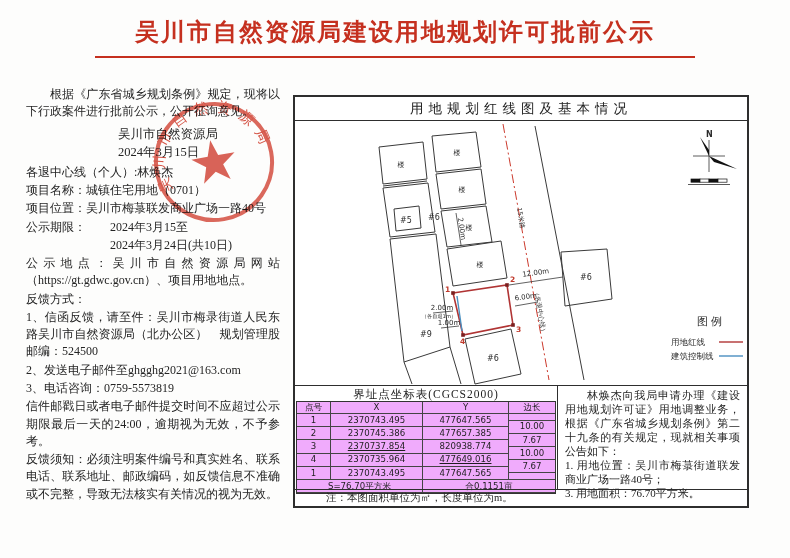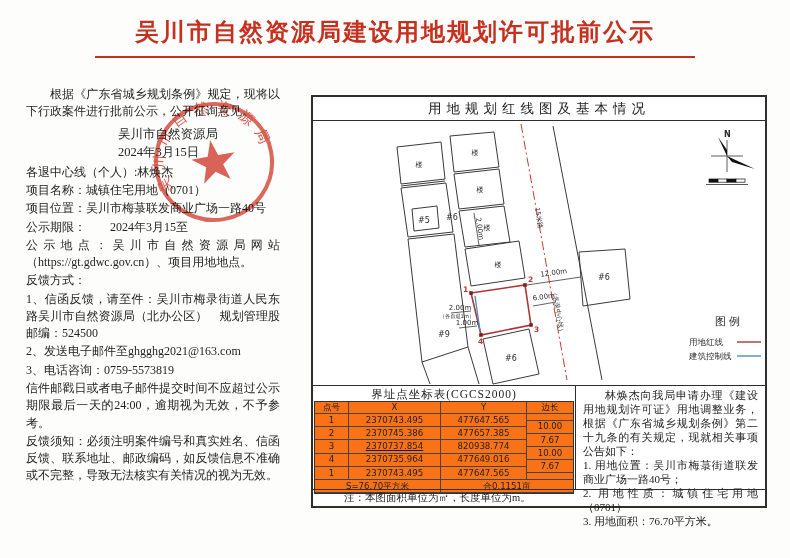--- a/index.html
+++ b/index.html
@@ -20,39 +20,39 @@
     font-size:12px;line-height:1.44;color:#242424;
   }
   .left-col p{margin:0 0 1px 0;text-align:justify;}
   .left-col p.indent{text-indent:2em;}
   .sig-block{margin:4px 0 3px 92px;line-height:1.45;font-size:12.5px;}
   
   .seal{position:absolute;left:148px;top:96px;width:132px;height:132px;
         mix-blend-mode:multiply;opacity:.85;pointer-events:none;}
   
   .panel{
-    position:absolute;left:311px;top:95px;width:452px;height:409px;
+    position:absolute;left:293px;top:95px;width:452px;height:409px;
     border:2px solid #2e2e2e;background:#fff;
   }
   .panel-header{
     height:23px;border-bottom:1.5px solid #2e2e2e;display:flex;align-items:center;
     justify-content:center;font-size:13.5px;letter-spacing:5px;color:#222;
   }
   .map-zone{position:absolute;left:0;top:25px;width:452px;height:263px;}
   .bottom-zone{
     position:absolute;left:0;top:288px;width:452px;height:104px;
     border-top:1.2px solid #2e2e2e;display:flex;
   }
   .table-zone{width:262px;border-right:1.2px solid #2e2e2e;padding-top:1px;}
   .ct-title{text-align:center;font-size:11.5px;letter-spacing:1px;height:14px;}
   .coord-table{
     display:grid;margin:0 auto;width:258px;
     grid-template-columns:34px 92px 86px 46px;
     grid-template-rows:12px repeat(10,6.6px) 13px;
-    border:1.2px solid #333;font-size:8.6px;background:#f97316;
+    border:1.2px solid #333;font-size:8.6px;background:#f0abfc;
     font-family:"DejaVu Sans",sans-serif;
   }
   .ct-cell{border-right:1px solid #444;border-bottom:1px solid #444;
     display:flex;align-items:center;justify-content:center;overflow:hidden;line-height:1;}
   .ct-cell.last-col{border-right:none;}
   .announce-zone{flex:1;padding:3px 7px 0 7px;font-size:11px;line-height:1.27;color:#242424;}
   .announce-zone p{margin:0;text-align:justify;}
   .announce-zone p.indent{text-indent:2em;}
   .note-row{
     position:absolute;left:0;top:392px;width:452px;height:17px;
@@ -81,27 +81,28 @@
     </div>
   <div class="sig-block">
     <div>吴川市自然资源局</div>
     <div>2024年3月15日</div>
   </div>
   <div id="body-paragraphs">
       <p>各退中心线（个人）:林焕杰</p>
       <p>项目名称：城镇住宅用地（0701）</p>
       <p>项目位置：吴川市梅菉联发商业广场一路40号</p>
       <p>公示期限：　　2024年3月15至</p>
+      <p>　　　　　　　2024年3月24日(共10日)</p>
       <p>公示地点：吴川市自然资源局网站（https://gt.gdwc.gov.cn）、项目用地地点。</p>
       <p>反馈方式：</p>
       <p>1、信函反馈，请至件：吴川市梅录街道人民东路吴川市自然资源局（北办公区）　规划管理股　邮编：524500</p>
       <p>2、发送电子邮件至ghgghg2021@163.com</p>
       <p>3、电话咨询：0759-5573819</p>
       <p>信件邮戳日或者电子邮件提交时间不应超过公示期限最后一天的24:00，逾期视为无效，不予参考。</p>
-      <p>反馈须知：必须注明案件编号和真实姓名、信函反馈、联系地址、邮政编码，如反馈信息不准确或不完整，导致无法核实有关情况的视为无效。</p>
+      <p>反馈须知：必须注明案件编号和真实姓名、联系电话、联系地址、邮政编码，如反馈信息不准确或不完整，导致无法核实有关情况的视为无效。</p>
     </div>
 </div>
 
 <svg class="seal" viewBox="0 0 132 132">
   <g transform="rotate(-10 66 66)">
     <circle cx="66" cy="66" r="58" fill="none" stroke="#d03a2a" stroke-width="4" opacity="0.9"></circle>
     <polygon fill="#d03a2a" opacity="0.92" points="66,44 71.3,59.7 87.9,59.9 74.6,69.8 79.5,85.6 66,76 52.5,85.6 57.4,69.8 44.1,59.9 60.7,59.7"></polygon>
     <path id="sealArc" d="M 22,88 A 49.5,49.5 0 1 1 110,88" fill="none"></path>
     <text font-size="14.5" letter-spacing="7.5" fill="#d03a2a" class="svgtxt" style="fill:#d03a2a;">
       <textPath href="#sealArc" startOffset="2">吴川市自然资源局</textPath>
@@ -219,36 +220,35 @@
           <div class="ct-cell" style="grid-area: 2 / 2 / span 2 / span 1;">2370743.495</div>
           <div class="ct-cell" style="grid-area: 2 / 3 / span 2 / span 1;">477647.565</div>
           <div class="ct-cell" style="grid-area: 4 / 1 / span 2 / span 1;">2</div>
           <div class="ct-cell" style="grid-area: 4 / 2 / span 2 / span 1;">2370745.386</div>
           <div class="ct-cell" style="grid-area: 4 / 3 / span 2 / span 1;">477657.385</div>
           <div class="ct-cell" style="grid-area: 6 / 1 / span 2 / span 1;">3</div>
           <div class="ct-cell" style="grid-area: 6 / 2 / span 2 / span 1; text-decoration: underline;">2370737.854</div>
           <div class="ct-cell" style="grid-area: 6 / 3 / span 2 / span 1;">820938.774</div>
           <div class="ct-cell" style="grid-area: 8 / 1 / span 2 / span 1;">4</div>
           <div class="ct-cell" style="grid-area: 8 / 2 / span 2 / span 1;">2370735.964</div>
-          <div class="ct-cell" style="grid-area: 8 / 3 / span 2 / span 1;">477649.016</div>
+          <div class="ct-cell" style="grid-area: 8 / 3 / span 2 / span 1; text-decoration: underline;">477649.016</div>
           <div class="ct-cell" style="grid-area: 10 / 1 / span 2 / span 1;">1</div>
           <div class="ct-cell" style="grid-area: 10 / 2 / span 2 / span 1;">2370743.495</div>
           <div class="ct-cell" style="grid-area: 10 / 3 / span 2 / span 1;">477647.565</div>
           <div class="ct-cell last-col" style="grid-area: 2 / 4 / span 1 / span 1;"></div>
           <div class="ct-cell last-col" style="grid-area: 3 / 4 / span 2 / span 1;">10.00</div>
           <div class="ct-cell last-col" style="grid-area: 5 / 4 / span 2 / span 1;">7.67</div>
           <div class="ct-cell last-col" style="grid-area: 7 / 4 / span 2 / span 1;">10.00</div>
           <div class="ct-cell last-col" style="grid-area: 9 / 4 / span 2 / span 1;">7.67</div>
           <div class="ct-cell last-col" style="grid-area: 11 / 4 / span 1 / span 1;"></div>
           <div class="ct-cell" style="grid-area: 12 / 1 / span 1 / span 2;">S=76.70平方米</div>
           <div class="ct-cell last-col" style="grid-area: 12 / 3 / span 1 / span 2;">合0.1151亩</div>
         </div>
     </div>
     <div class="announce-zone" id="announce-zone">
         <p class="indent">林焕杰向我局申请办理《建设用地规划许可证》用地调整业务，根据《广东省城乡规划条例》第二十九条的有关规定，现就相关事项公告如下：</p>
         <p>1. 用地位置：吴川市梅菉街道联发商业广场一路40号；</p>
-        <p>2. 用地性质：城镇住宅用地（0701）</p>
         <p>3. 用地面积：76.70平方米。</p>
       </div>
   </div>
 
   <div class="note-row">注：本图面积单位为㎡，长度单位为m。</div>
 </div>
 
 </body></html>

